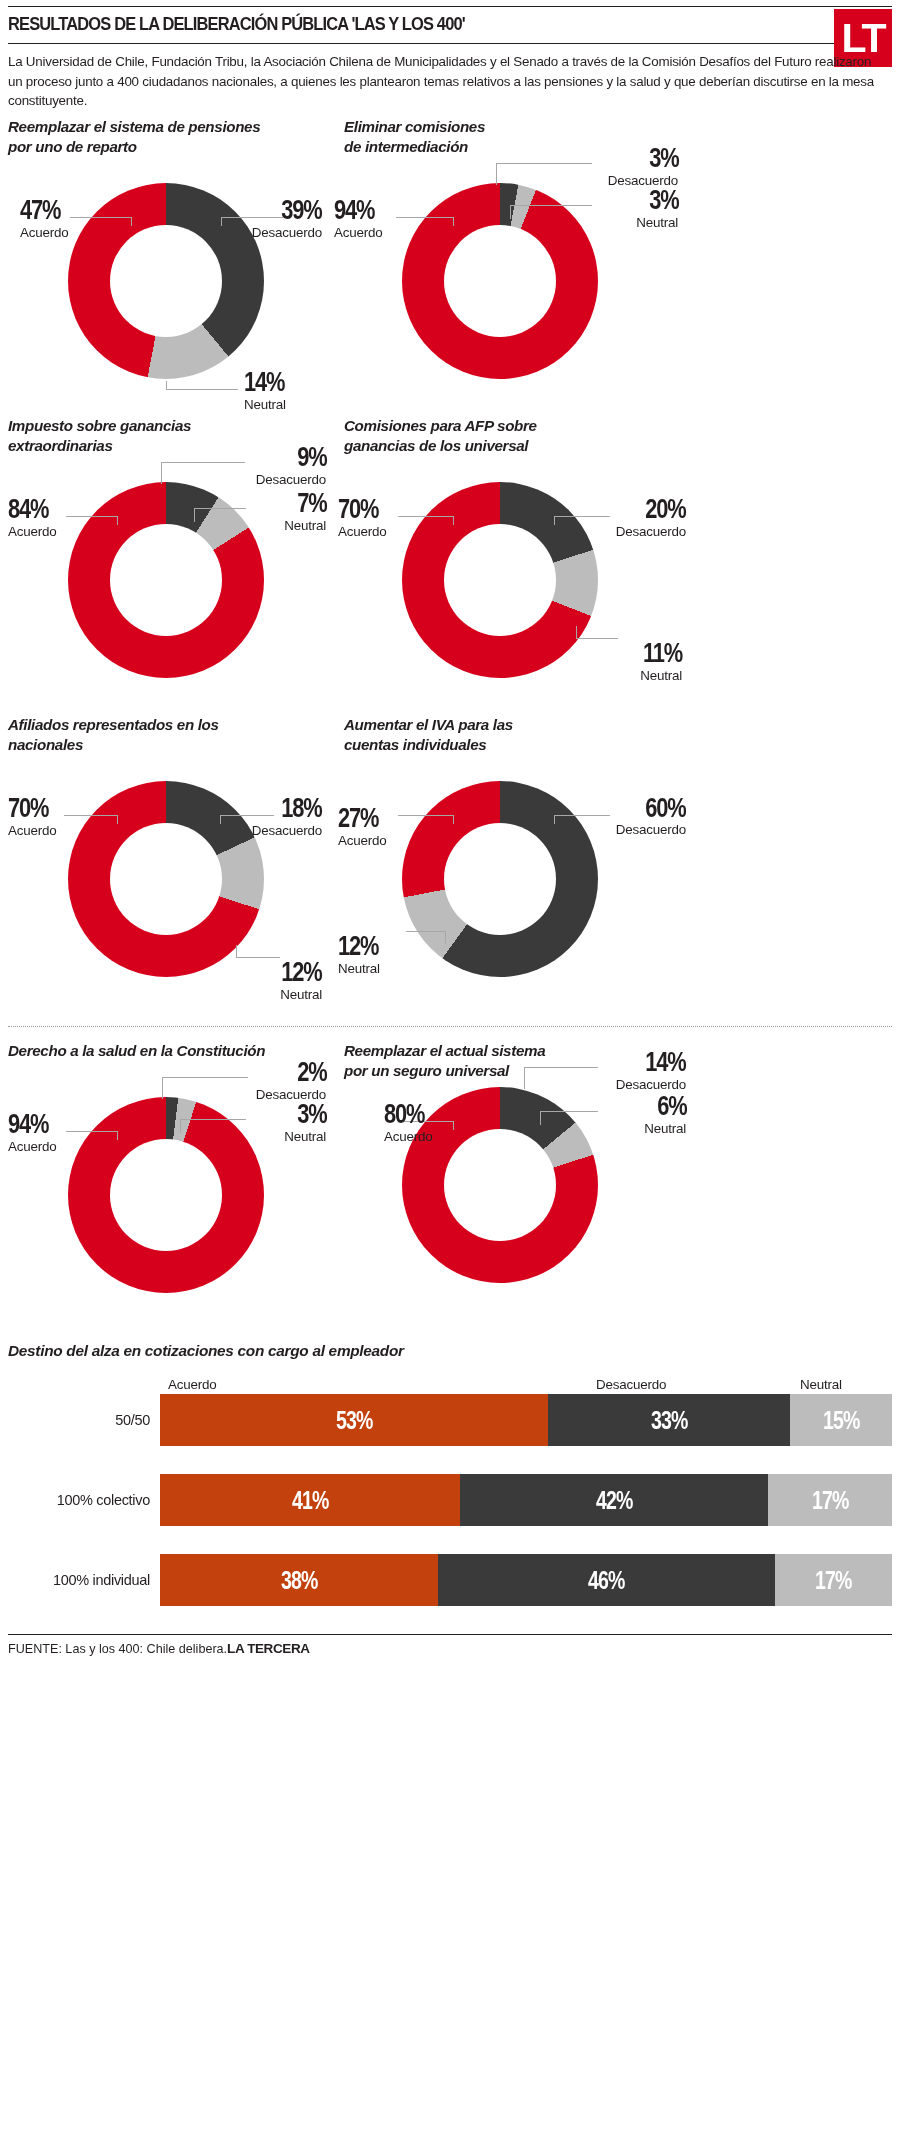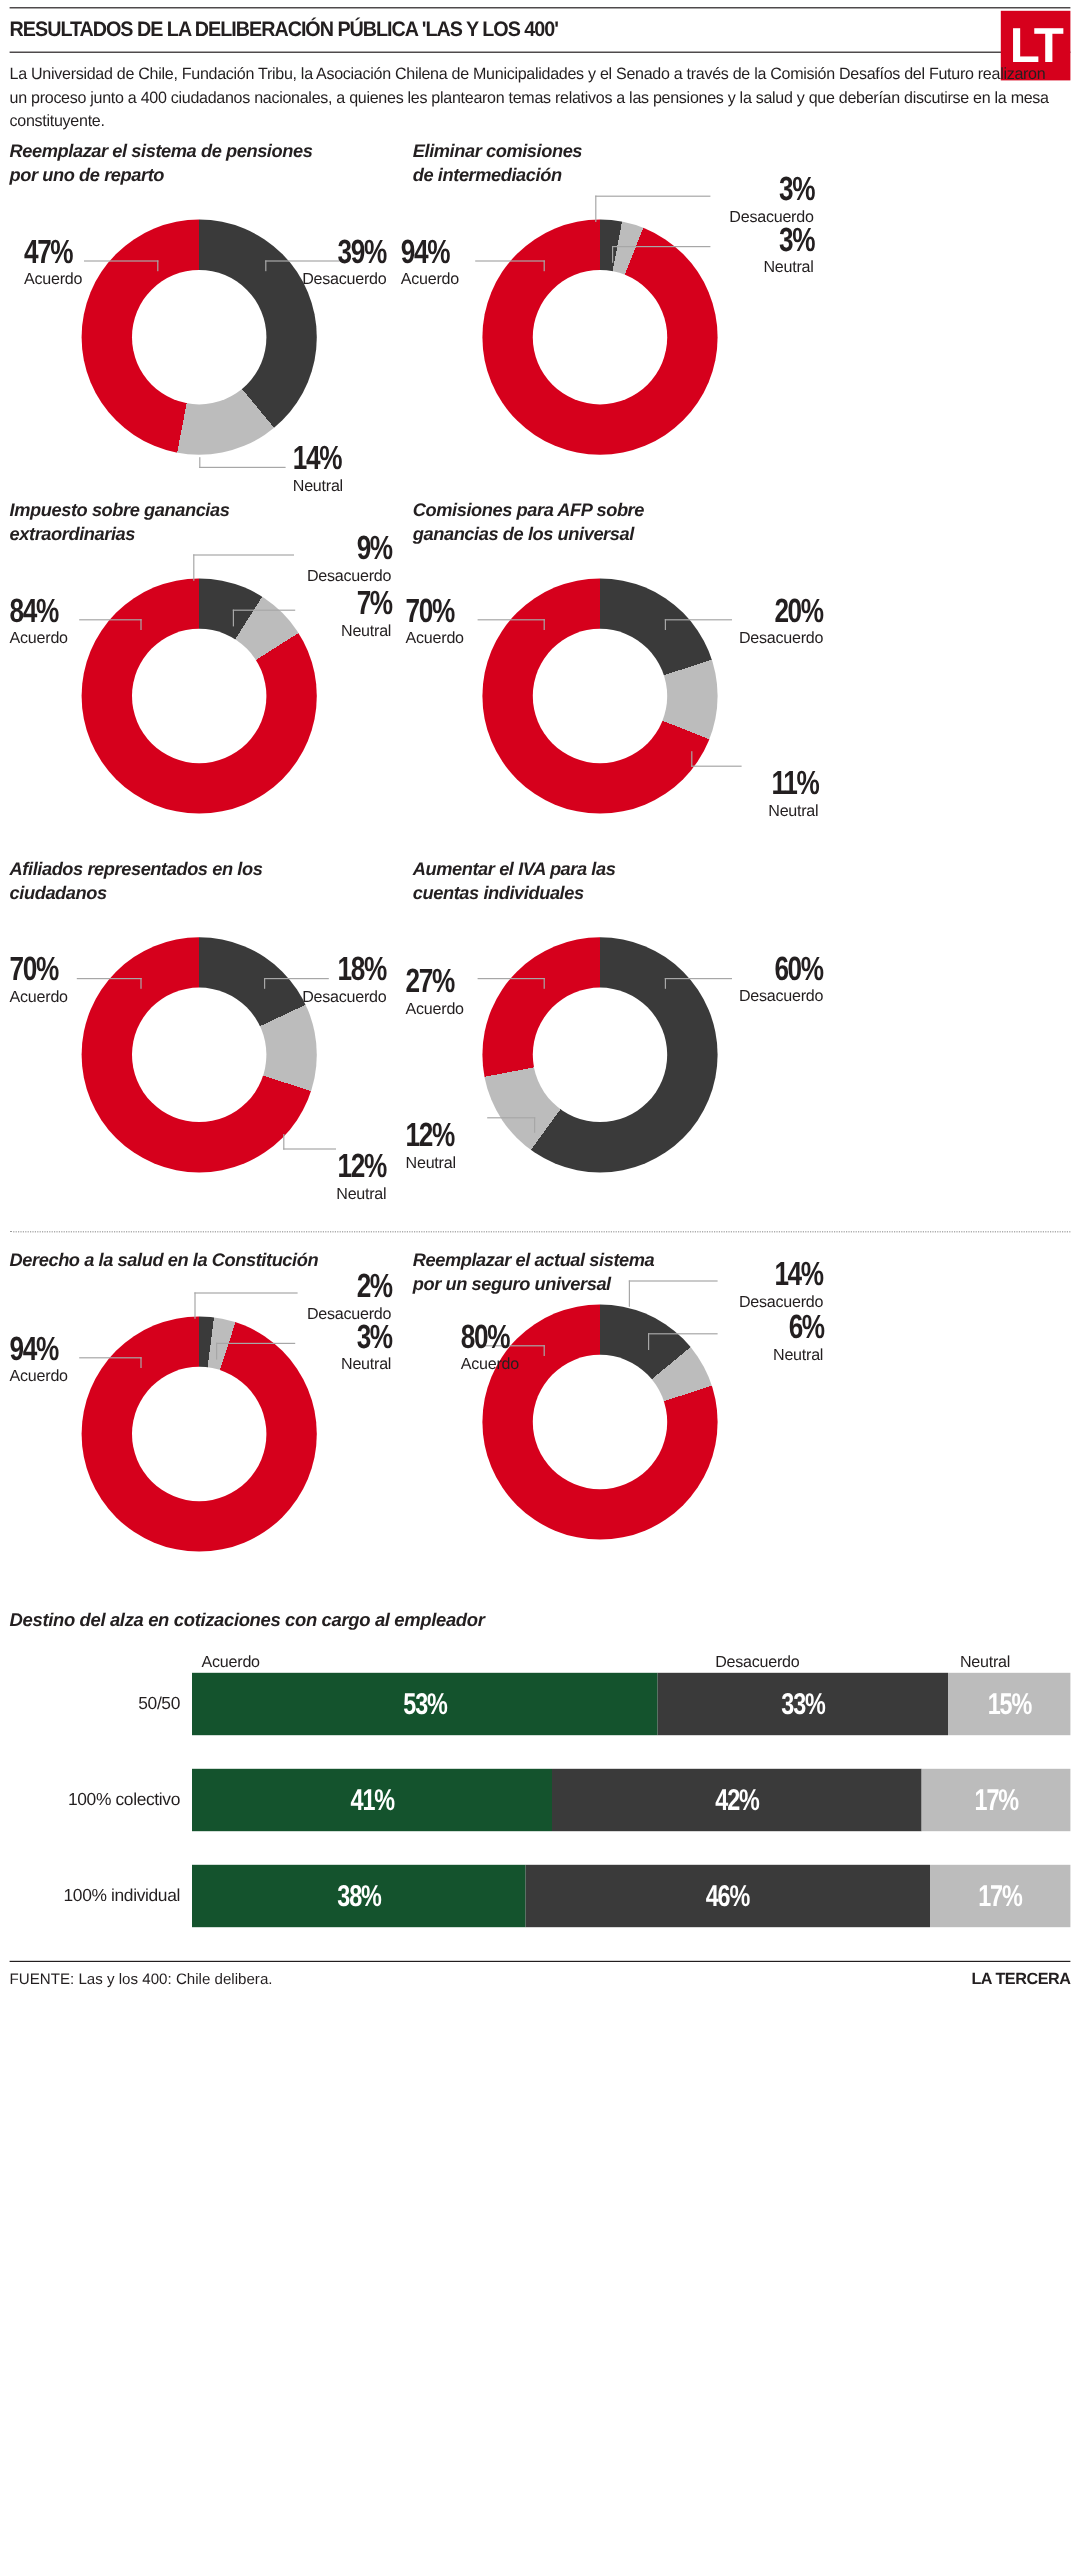--- a/index.html
+++ b/index.html
@@ -172,28 +172,27 @@
   .bar-seg {
     display: flex;
     align-items: center;
     justify-content: center;
     color: #ffffff;
     font-weight: 700;
     font-size: 25px;
     letter-spacing: -1.2px;
   }
   .bar-seg span { display: inline-block; transform: scaleX(0.78); }
-  .seg-a { background: #14532d; }
+  .seg-a { background: #c2410c; }
   .seg-d { background: #3a3a3a; }
   .seg-n { background: #bcbcbc; }
 
   .rule-foot { border-top: 1.5px solid #231f20; margin-top: 6px; }
   .footer {
     display: flex;
-    justify-content: space-between;
     align-items: center;
     padding-top: 6px;
     font-size: 12.6px;
     color: #231f20;
   }
   .footer-brand { font-weight: 700; font-size: 13.5px; letter-spacing: -0.4px; }
 </style>
 </head>
 <body>
 
@@ -342,21 +341,21 @@
         </div>
       </div>
     </div>
   </div>
 
   <div class="grid">
 
     <div class="panel">
       <div class="panel-title">
         <div>Afiliados representados en los</div>
-        <div>ciudadanos</div>
+        <div>nacionales</div>
       </div>
       <div class="donut-wrap">
         <div class="donut" style="left:60px; top:22px;
              background: conic-gradient(#3a3a3a 0deg 64.8deg, #bcbcbc 64.8deg 108deg, #d6001c 108deg 360deg);"></div>
 
         <div class="leader" style="left:56px; top:56px; width:54px;"></div>
         <div class="leader-v" style="left:109px; top:56px; height:9px;"></div>
         <div class="vlabel left" style="left:0px; top:36px;">
           <div class="vnum">70%</div>
           <div class="vtxt">Acuerdo</div>

